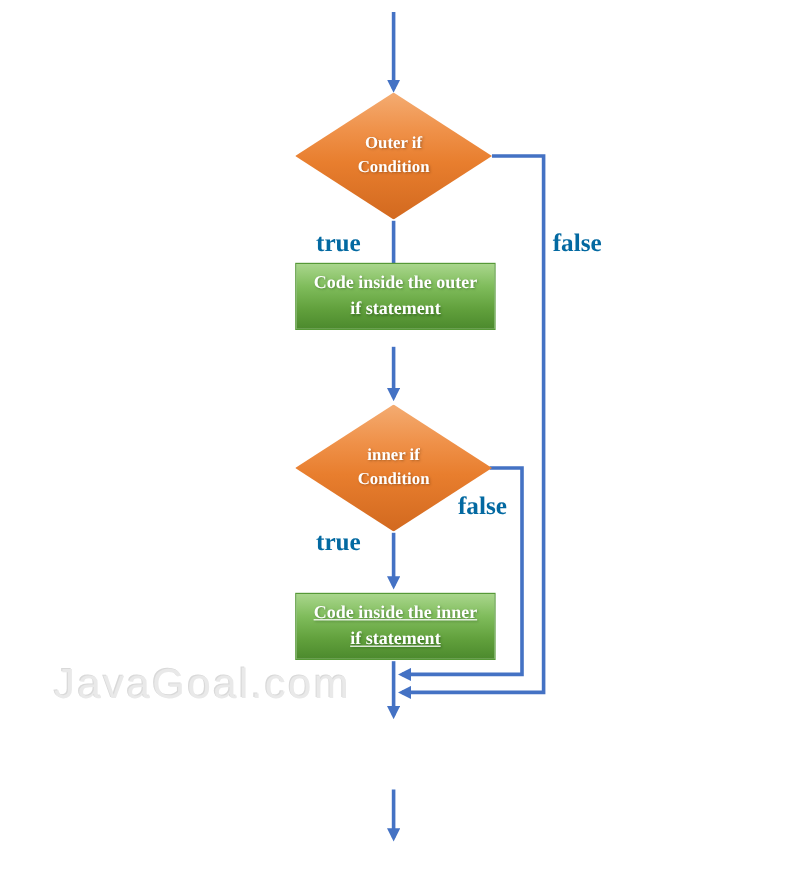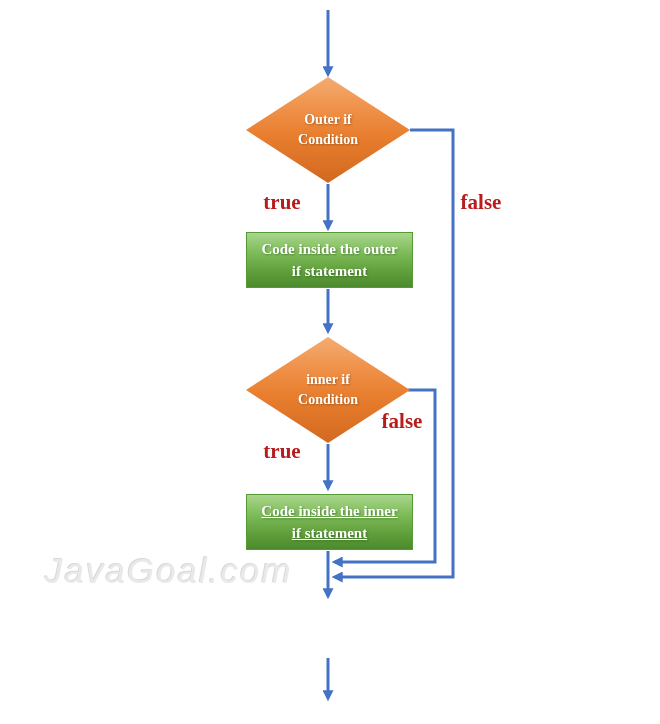--- a/index.html
+++ b/index.html
@@ -57,33 +57,32 @@
     line-height: 1.5;
     text-shadow: 1px 1px 2px rgba(0,40,0,0.35);
   }
   .branch-label {
     position: absolute;
     width: 60px;
     text-align: center;
     font-family: "Liberation Serif", serif;
     font-size: 21px;
     font-weight: bold;
-    color: #b91c1c;
+    color: #0369a1;
   }
   .watermark {
     position: absolute;
     left: 45px;
     top: 551px;
     font-family: "Liberation Sans", sans-serif;
     font-size: 35px;
     letter-spacing: 2px;
     color: var(--watermark-gray, #e9e9e9);
     text-shadow: -1px -1px 0 #d9d9d9, 1px 1px 1px #ffffff;
     user-select: none;
-    font-style: italic;
   }
 </style>
 </head>
 <body>
 
 <div class="canvas">
 
   <svg class="connectors" viewBox="0 0 660 724" xmlns="http://www.w3.org/2000/svg">
     <defs>
       <marker id="arrow" viewBox="0 0 10 10" refX="7" refY="5" markerUnits="userSpaceOnUse" markerWidth="11" markerHeight="11" orient="auto">
@@ -96,21 +95,21 @@
     <path class="conn" d="M 328 444 L 328 488" marker-end="url(#arrow)"></path>
     <path class="conn" d="M 328 551 L 328 596" marker-end="url(#arrow)"></path>
     <path class="conn" d="M 410 130 L 453 130 L 453 577 L 335 577" marker-end="url(#arrow)"></path>
     <path class="conn" d="M 408 390 L 435 390 L 435 562 L 335 562" marker-end="url(#arrow)"></path>
     <path class="conn" d="M 328 658 L 328 698" marker-end="url(#arrow)"></path>
   </svg>
 
   <div class="node diamond" style="left:246px; top:77px;">Outer if
 Condition</div>
 
-  <div class="node process" style="left:246px; top:232px;">Code inside the outer
+  <div class="node process" style="left:246px; top:219px;">Code inside the outer
 if statement</div>
 
   <div class="node diamond" style="left:246px; top:337px;">inner if
 Condition</div>
 
   <div class="node process" style="left:246px; top:494px;text-decoration:underline;">Code inside the inner
 if statement</div>
 
 
   <div class="branch-label" style="left:252px; top:190px;">true</div>

